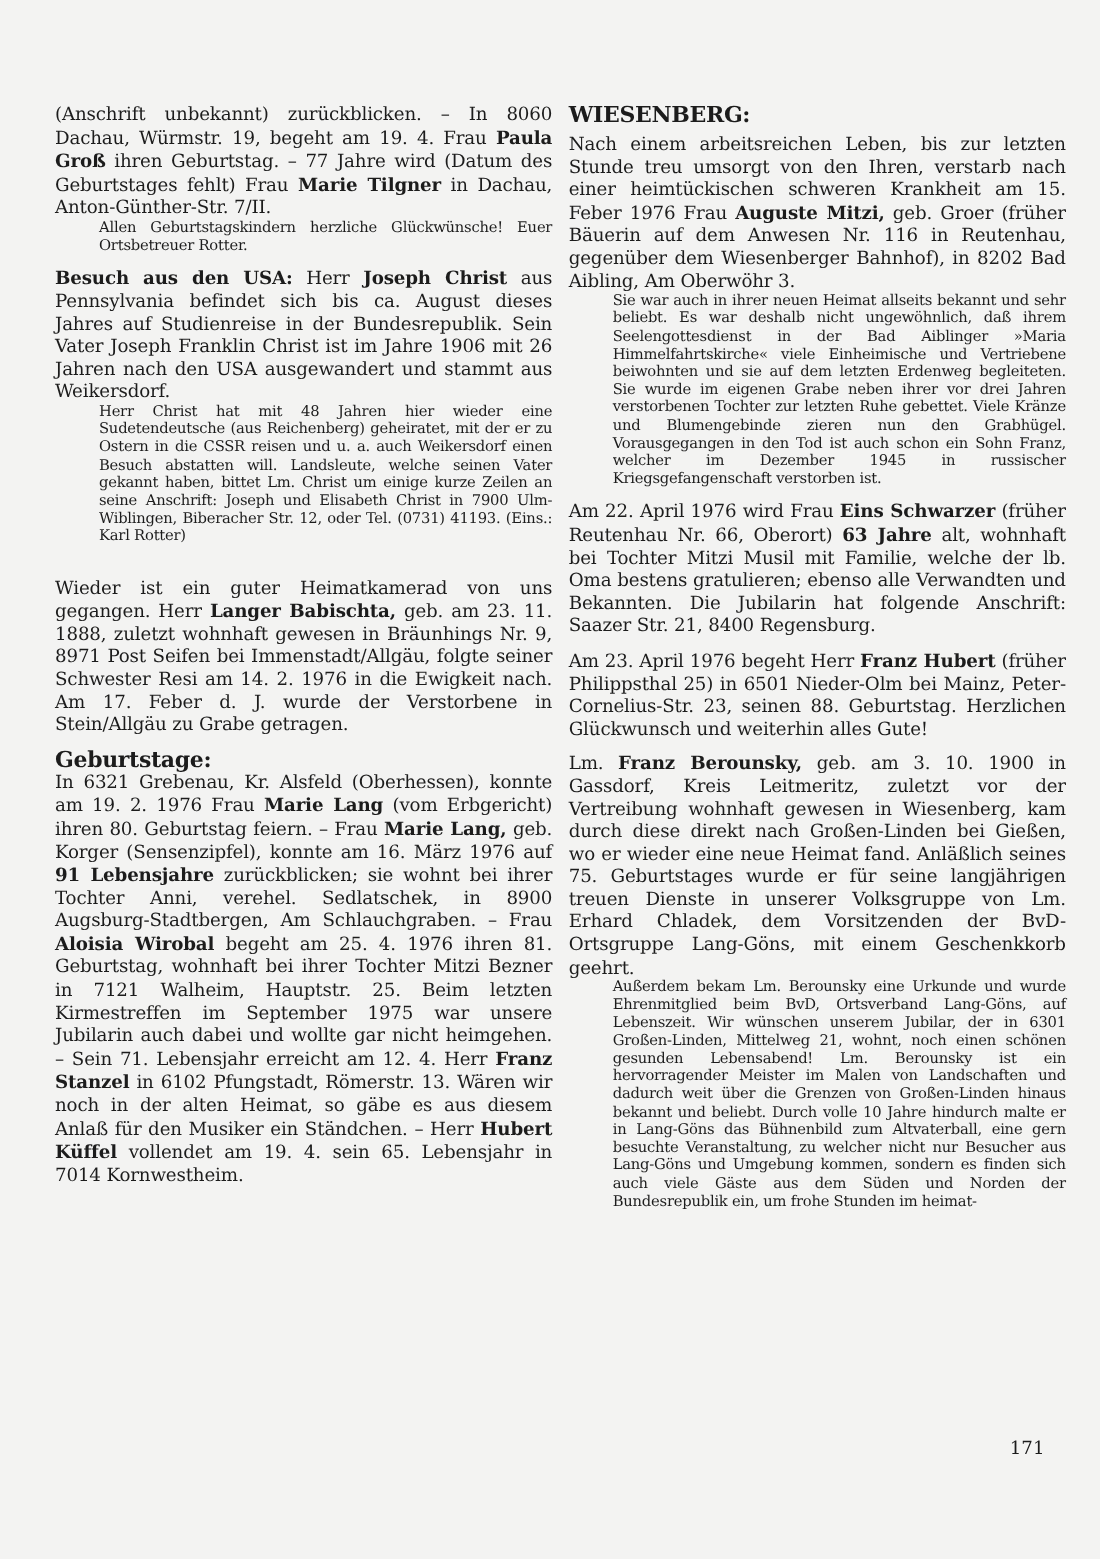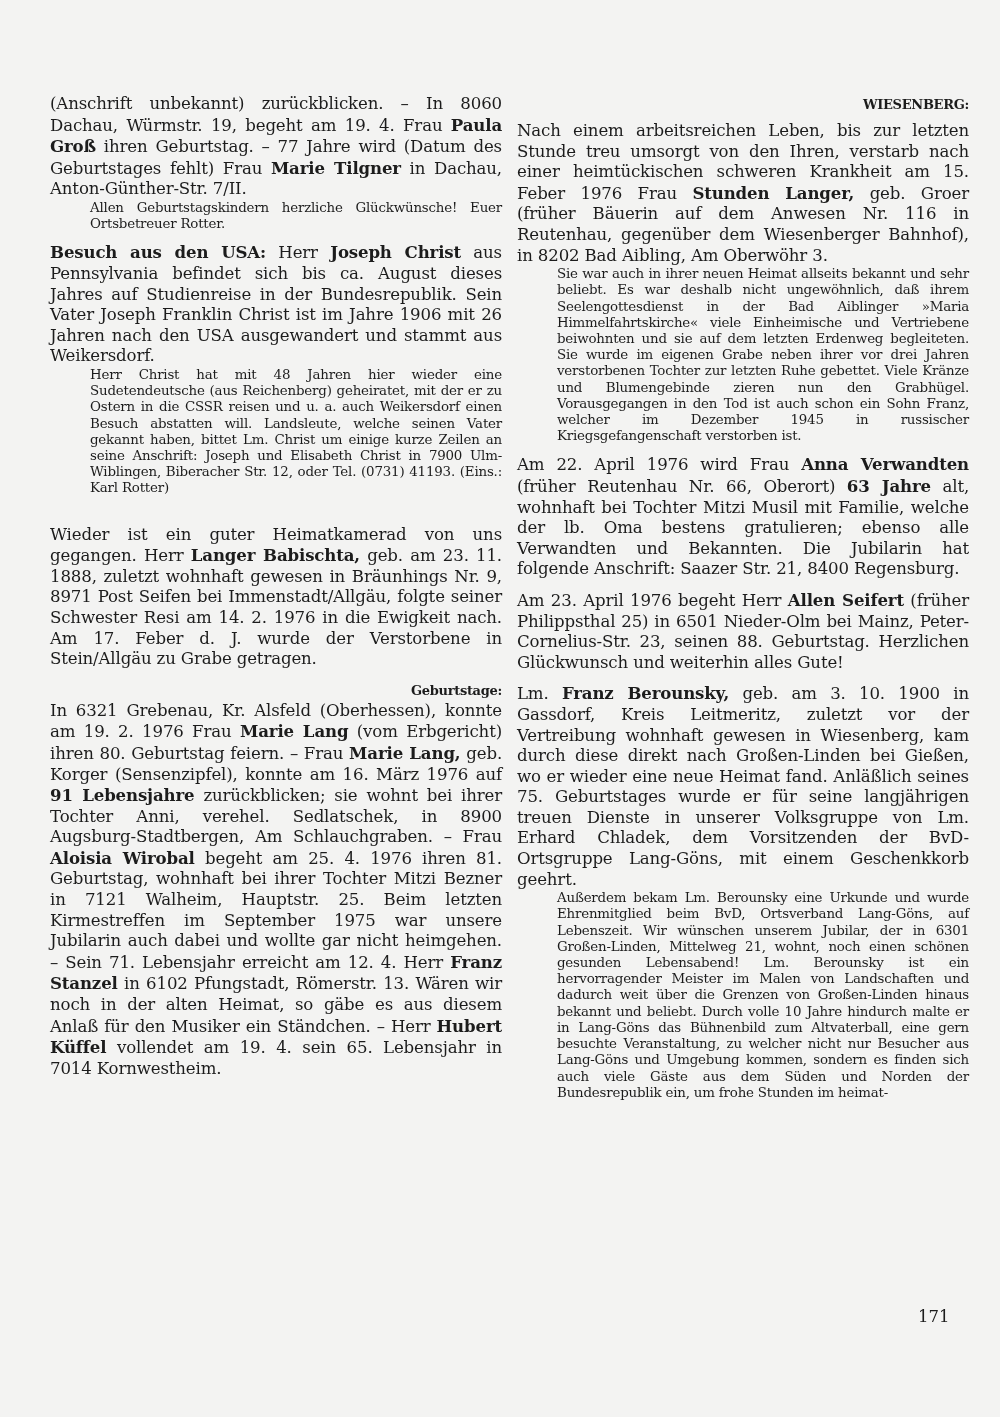--- a/index.html
+++ b/index.html
@@ -10,21 +10,21 @@
     font-family: "DejaVu Serif", "Liberation Serif", serif;
     position: relative;
   }
   .page { position: absolute; left: 0; top: 0; width: 1000px; height: 1417px; }
   .col { position: absolute; top: 94px; width: 452px; }
   .col-left { left: 50px; }
   .col-right { left: 517px; }
   .blk { text-align: justify; margin: 0; }
   .lg { font-size: 16.6px; line-height: 20.6px; letter-spacing: -0.15px; }
   .sm { font-size: 13.4px; line-height: 16.2px; letter-spacing: -0.2px; margin-left: 40px; }
-  .hd { font-family: "DejaVu Serif", serif; font-weight: bold; font-size: 13px; line-height: 21px; margin: 0; letter-spacing: -0.3px; text-align: right; }
+  .hd { font-family: "DejaVu Serif", serif; font-weight: bold; font-size: 20px; line-height: 21px; margin: 0; letter-spacing: -0.3px; }
   .gap { height: 10px; }
   .gap-s { height: 6px; }
   .gap-l { height: 22px; }
   b { font-weight: bold; }
   .pnum { position: absolute; left: 918px; top: 1307px; font-size: 16.5px; text-align: center; }
 </style>
 </head>
 <body>
 
 <div class="page">
@@ -40,25 +40,25 @@
     <p class="blk lg">Wieder ist ein guter Heimatkamerad von uns gegangen. Herr <b>Langer Babischta,</b> geb. am 23. 11. 1888, zuletzt wohnhaft gewesen in Bräunhings Nr. 9, 8971 Post Seifen bei Immenstadt/Allgäu, folgte seiner Schwester Resi am 14. 2. 1976 in die Ewigkeit nach. Am 17. Feber d. J. wurde der Verstorbene in Stein/Allgäu zu Grabe getragen.</p>
     <div class="gap"></div>
     <h2 class="hd">Geburtstage:</h2>
     <p class="blk lg">In 6321 Grebenau, Kr. Alsfeld (Oberhessen), konnte am 19. 2. 1976 Frau <b>Marie Lang</b> (vom Erbgericht) ihren 80. Geburtstag feiern. – Frau <b>Marie Lang,</b> geb. Korger (Sensenzipfel), konnte am 16. März 1976 auf <b>91 Lebensjahre</b> zurückblicken; sie wohnt bei ihrer Tochter Anni, verehel. Sedlatschek, in 8900 Augsburg-Stadtbergen, Am Schlauchgraben. – Frau <b>Aloisia Wirobal</b> begeht am 25. 4. 1976 ihren 81. Geburtstag, wohnhaft bei ihrer Tochter Mitzi Bezner in 7121 Walheim, Hauptstr. 25. Beim letzten Kirmestreffen im September 1975 war unsere Jubilarin auch dabei und wollte gar nicht heimgehen. – Sein 71. Lebensjahr erreicht am 12. 4. Herr <b>Franz Stanzel</b> in 6102 Pfungstadt, Römerstr. 13. Wären wir noch in der alten Heimat, so gäbe es aus diesem Anlaß für den Musiker ein Ständchen. – Herr <b>Hubert Küffel</b> vollendet am 19. 4. sein 65. Lebensjahr in 7014 Kornwestheim.</p>
     <div class="gap-s"></div>
   </div>
 
   <div class="col col-right">
     <h2 class="hd">WIESENBERG:</h2>
     <div class="gap-s"></div>
-    <p class="blk lg">Nach einem arbeitsreichen Leben, bis zur letzten Stunde treu umsorgt von den Ihren, verstarb nach einer heimtückischen schweren Krankheit am 15. Feber 1976 Frau <b>Stunden Langer,</b> geb. Groer (früher Bäuerin auf dem Anwesen Nr. 116 in Reutenhau, gegenüber dem Wiesenberger Bahnhof), in 8202 Bad Aibling, Am Oberwöhr 3.</p>
+    <p class="blk lg">Nach einem arbeitsreichen Leben, bis zur letzten Stunde treu umsorgt von den Ihren, verstarb nach einer heimtückischen schweren Krankheit am 15. Feber 1976 Frau <b>Auguste Mitzi,</b> geb. Groer (früher Bäuerin auf dem Anwesen Nr. 116 in Reutenhau, gegenüber dem Wiesenberger Bahnhof), in 8202 Bad Aibling, Am Oberwöhr 3.</p>
     <p class="blk sm">Sie war auch in ihrer neuen Heimat allseits bekannt und sehr beliebt. Es war deshalb nicht ungewöhnlich, daß ihrem Seelengottesdienst in der Bad Aiblinger »Maria Himmelfahrtskirche« viele Einheimische und Vertriebene beiwohnten und sie auf dem letzten Erdenweg begleiteten. Sie wurde im eigenen Grabe neben ihrer vor drei Jahren verstorbenen Tochter zur letzten Ruhe gebettet. Viele Kränze und Blumengebinde zieren nun den Grabhügel. Vorausgegangen in den Tod ist auch schon ein Sohn Franz, welcher im Dezember 1945 in russischer Kriegsgefangenschaft verstorben ist.</p>
     <div class="gap"></div>
-    <p class="blk lg">Am 22. April 1976 wird Frau <b>Anna Verwandten</b> (früher Reutenhau Nr. 66, Oberort) <b>63 Jahre</b> alt, wohnhaft bei Tochter Mitzi Musil mit Familie, welche der lb. Oma bestens gratulieren; ebenso alle Verwandten und Bekannten. Die Jubilarin hat folgende Anschrift: Saazer Str. 21, 8400 Regensburg.</p>
+    <p class="blk lg">Am 22. April 1976 wird Frau <b>Eins Schwarzer</b> (früher Reutenhau Nr. 66, Oberort) <b>63 Jahre</b> alt, wohnhaft bei Tochter Mitzi Musil mit Familie, welche der lb. Oma bestens gratulieren; ebenso alle Verwandten und Bekannten. Die Jubilarin hat folgende Anschrift: Saazer Str. 21, 8400 Regensburg.</p>
     <div class="gap"></div>
-    <p class="blk lg">Am 23. April 1976 begeht Herr <b>Allen Seifert</b> (früher Philippsthal 25) in 6501 Nieder-Olm bei Mainz, Peter-Cornelius-Str. 23, seinen 88. Geburtstag. Herzlichen Glückwunsch und weiterhin alles Gute!</p>
+    <p class="blk lg">Am 23. April 1976 begeht Herr <b>Franz Hubert</b> (früher Philippsthal 25) in 6501 Nieder-Olm bei Mainz, Peter-Cornelius-Str. 23, seinen 88. Geburtstag. Herzlichen Glückwunsch und weiterhin alles Gute!</p>
     <div class="gap"></div>
     <p class="blk lg">Lm. <b>Franz Berounsky,</b> geb. am 3. 10. 1900 in Gassdorf, Kreis Leitmeritz, zuletzt vor der Vertreibung wohnhaft gewesen in Wiesenberg, kam durch diese direkt nach Großen-Linden bei Gießen, wo er wieder eine neue Heimat fand. Anläßlich seines 75. Geburtstages wurde er für seine langjährigen treuen Dienste in unserer Volksgruppe von Lm. Erhard Chladek, dem Vorsitzenden der BvD-Ortsgruppe Lang-Göns, mit einem Geschenkkorb geehrt.</p>
     <p class="blk sm">Außerdem bekam Lm. Berounsky eine Urkunde und wurde Ehrenmitglied beim BvD, Ortsverband Lang-Göns, auf Lebenszeit. Wir wünschen unserem Jubilar, der in 6301 Großen-Linden, Mittelweg 21, wohnt, noch einen schönen gesunden Lebensabend! Lm. Berounsky ist ein hervorragender Meister im Malen von Landschaften und dadurch weit über die Grenzen von Großen-Linden hinaus bekannt und beliebt. Durch volle 10 Jahre hindurch malte er in Lang-Göns das Bühnenbild zum Altvaterball, eine gern besuchte Veranstaltung, zu welcher nicht nur Besucher aus Lang-Göns und Umgebung kommen, sondern es finden sich auch viele Gäste aus dem Süden und Norden der Bundesrepublik ein, um frohe Stunden im heimat-</p>
   </div>
 
   <div class="pnum">171</div>
 </div>
 
 </body></html>

